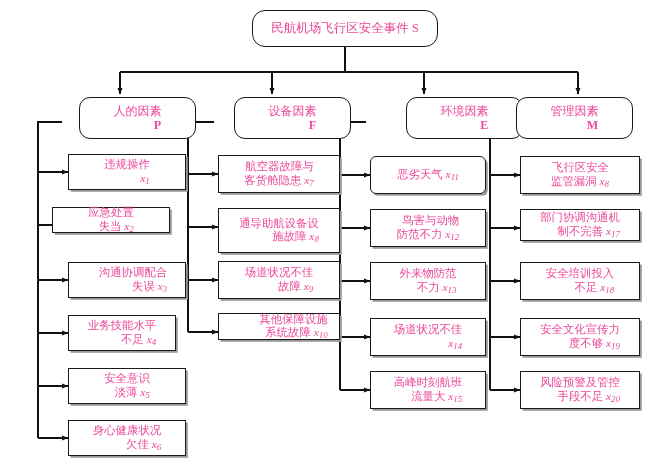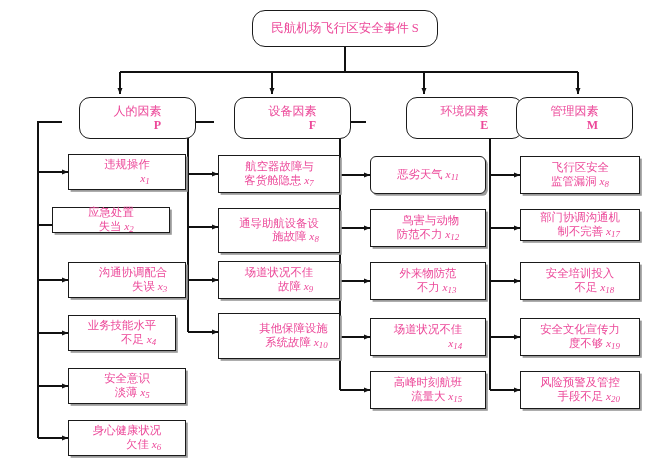--- a/index.html
+++ b/index.html
@@ -183,21 +183,21 @@
           <span class="ln">通导助航设备设</span>
           <span class="ln">施故障 <span class="vx">x</span><sub>8</sub></span>
         </span>
       </div>
       <div class="node leaf" style="left: 218px; top: 261px; width: 122px; height: 38px;">
         <span class="txt">
           <span class="ln">场道状况不佳</span>
           <span class="ln">故障 <span class="vx">x</span><sub>9</sub></span>
         </span>
       </div>
-      <div class="node leaf" style="left: 218px; top: 313px; width: 122px; height: 46px; padding-left: 29px;">
+      <div class="node leaf" style="left: 218px; top: 313px; width: 122px; height: 27px; padding-left: 29px;">
         <span class="txt">
           <span class="ln">其他保障设施</span>
           <span class="ln">系统故障 <span class="vx">x</span><sub>10</sub></span>
         </span>
       </div>
       <div class="node leaf" style="left: 370px; top: 156px; width: 116px; height: 38px; border-radius: 6px;">
         <span class="txt">
           <span class="ln">恶劣天气 <span class="vx">x</span><sub>11</sub></span>
         </span>
       </div>

